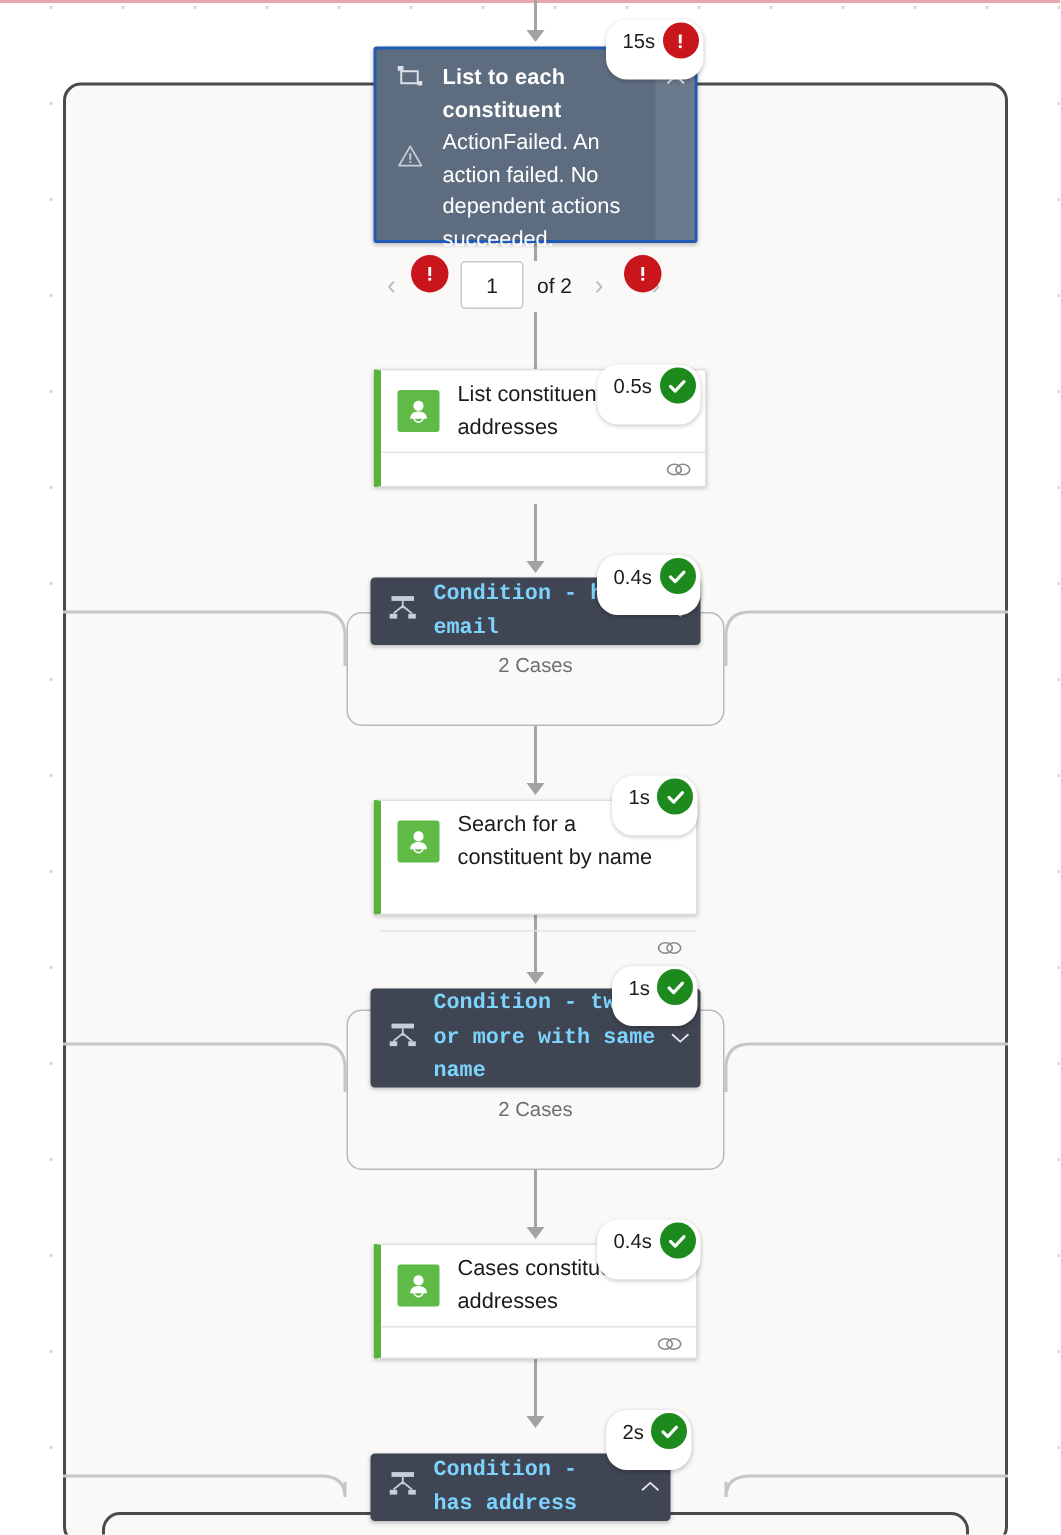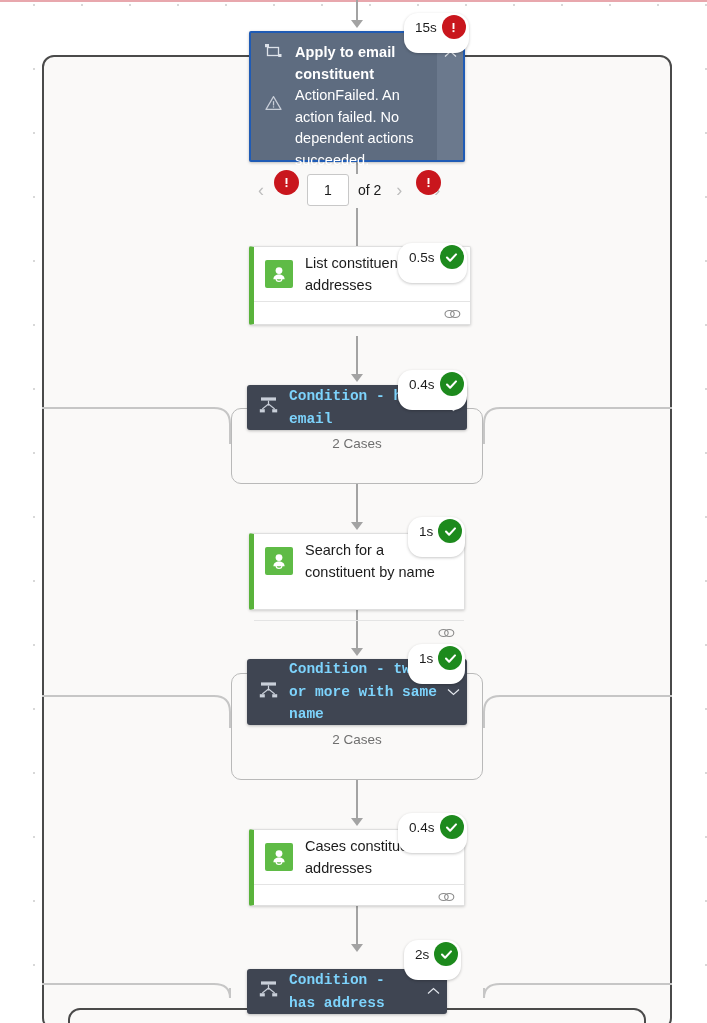--- a/index.html
+++ b/index.html
@@ -264,21 +264,21 @@
       </span>
       <span>
         <svg width="17" height="16" viewBox="0 0 17 16">
           <path d="M8.5 1.6 L16 14.4 H1 Z" fill="none" stroke="#c8ced8" stroke-width="1.2" stroke-linejoin="round"></path>
           <rect x="7.9" y="6.1" width="1.25" height="4.4" fill="#c8ced8"></rect>
           <rect x="7.9" y="11.3" width="1.25" height="1.3" fill="#c8ced8"></rect>
         </svg>
       </span>
     </div>
     <div class="txt-col">
-      <div class="title">Apply to email constituent</div>
+      <div class="title">List to each constituent</div>
       <div class="sub">ActionFailed. An action failed. No dependent actions succeeded.</div>
     </div>
     <div class="caret-col">
       <span>
         <svg width="13" height="9" viewBox="0 0 13 9">
           <path d="M1 6.5 L6.5 1.6 L12 6.5" fill="none" stroke="#e3e7ed" stroke-width="1.2"></path>
         </svg>
       </span>
     </div>
   </div>

